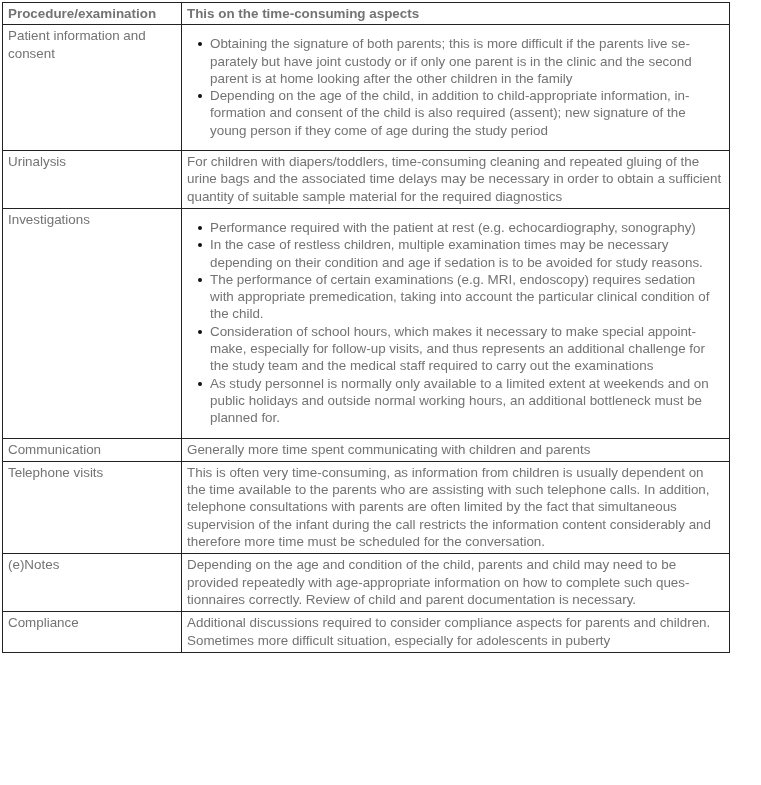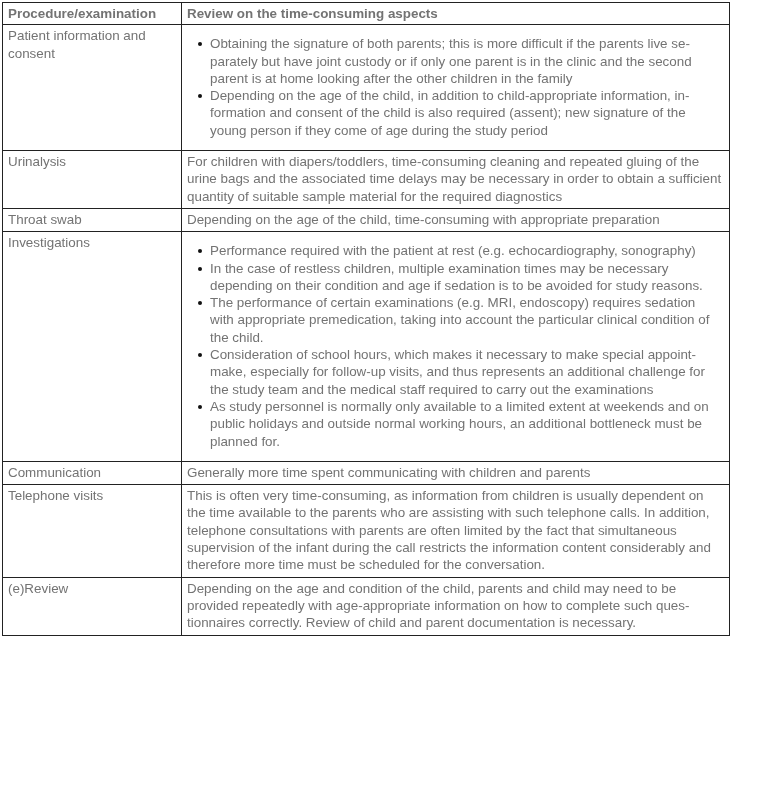--- a/index.html
+++ b/index.html
@@ -32,40 +32,36 @@
 <body>
 
 <table class="notes">
   <colgroup>
       <col class="c1">
       <col class="c2">
     </colgroup>
   <thead>
     <tr>
       <th>Procedure/examination</th>
-      <th>Review on the time-consuming aspects</th>
+      <th>This on the time-consuming aspects</th>
     </tr>
   </thead>
   <tbody>
     <tr>
       <td>Patient information and consent</td>
       <td>
         <ul class="bullets">
           <li>Obtaining the signature of both parents; this is more difficult if the parents live se­parately but have joint custody or if only one parent is in the clinic and the second parent is at home looking after the other children in the family</li>
           <li>Depending on the age of the child, in addition to child-appropriate information, in­formation and consent of the child is also required (assent); new signature of the young person if they come of age during the study period</li>
         </ul>
       </td>
     </tr>
     <tr>
       <td>Urinalysis</td>
       <td>For children with diapers/toddlers, time-consuming cleaning and repeated gluing of the urine bags and the associated time delays may be necessary in order to obtain a sufficient quantity of suitable sample material for the required diagnostics</td>
-    </tr>
-    <tr>
-      <td>Throat swab</td>
-      <td>Depending on the age of the child, time-consuming with appropriate preparation</td>
     </tr>
     <tr>
       <td>Investigations</td>
       <td>
         <ul class="bullets">
           <li>Performance required with the patient at rest (e.g. echocardiography, sonography)</li>
           <li>In the case of restless children, multiple examination times may be necessary depending on their condition and age if sedation is to be avoided for study reasons.</li>
           <li>The performance of certain examinations (e.g. MRI, endoscopy) requires sedation with appropriate premedication, taking into account the particular clinical condition of the child.</li>
           <li>Consideration of school hours, which makes it necessary to make special appoint­make, especially for follow-up visits, and thus represents an additional challenge for the study team and the medical staff required to carry out the examinations</li>
           <li>As study personnel is normally only available to a limited extent at weekends and on public holidays and outside normal working hours, an additional bottleneck must be planned for.</li>
@@ -74,17 +70,21 @@
     </tr>
     <tr>
       <td>Communication</td>
       <td>Generally more time spent communicating with children and parents</td>
     </tr>
     <tr>
       <td>Telephone visits</td>
       <td>This is often very time-consuming, as information from children is usually dependent on the time available to the parents who are assisting with such telephone calls. In addition, telephone consultations with parents are often limited by the fact that simul­taneous supervision of the infant during the call restricts the information content con­siderably and therefore more time must be scheduled for the conversation.</td>
     </tr>
     <tr>
-      <td>(e)Review</td>
+      <td>(e)Notes</td>
       <td>Depending on the age and condition of the child, parents and child may need to be provided repeatedly with age-appropriate information on how to complete such ques­tionnaires correctly. Review of child and parent documentation is necessary.</td>
+    </tr>
+    <tr>
+      <td>Compliance</td>
+      <td>Additional discussions required to consider compliance aspects for parents and chil­dren. Sometimes more difficult situation, especially for adolescents in puberty</td>
     </tr>
   </tbody>
 </table>
 
 </body></html>

